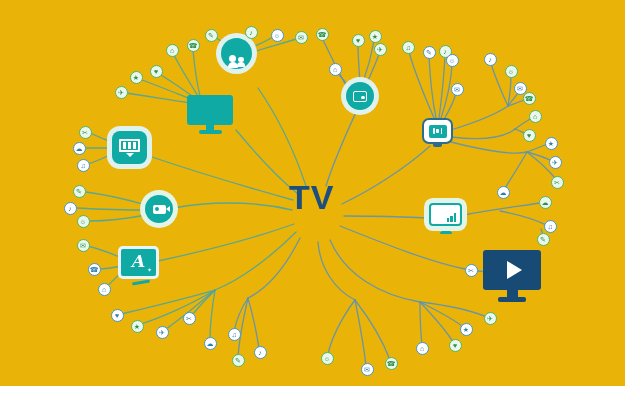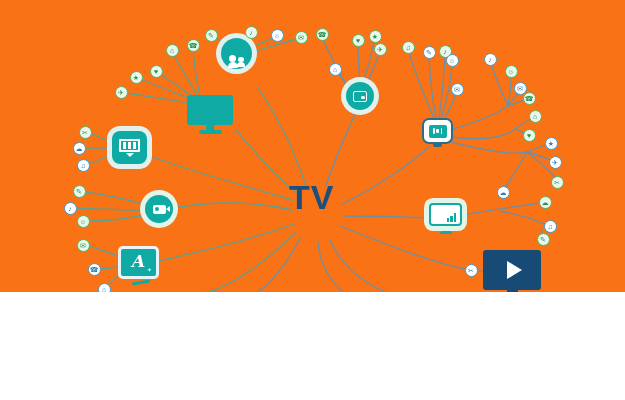--- a/index.html
+++ b/index.html
@@ -1,16 +1,16 @@
 <!DOCTYPE html>
 <html style="--teal: #10aaa4; --navy: #174b76; --text-navy: #1c4e7e; --line-teal: #4aa5a3; --line-blue: #5b94b6; --green-ring: #52b45f; --green-fill: #e9f7ec; --green-glyph: #2f8f4e; --blue-ring: #4596c6; --blue-glyph: #2e7fae; --halo: #dff2ef; --halo-green: #e2f5e8; --chat-border: #2b6d8f;"><head>
 <meta charset="utf-8">
 <style>
   html,body{margin:0;padding:0;background:#fff;}
-  #stage{position:relative;width:625px;height:292px;background:#f97316;overflow:hidden;
+  #stage{position:relative;width:625px;height:386px;background:#eab308;overflow:hidden;
          font-family:"Liberation Sans",sans-serif;}
   #net{position:absolute;left:0;top:0;width:625px;height:400px;}
 
   
   .node{position:absolute;width:13px;height:13px;border-radius:50%;box-sizing:border-box;
         font-size:7px;line-height:11px;text-align:center;user-select:none;}
   .node.g{background:var(--green-fill);border:1.5px solid var(--green-ring);color:var(--green-glyph);}
   .node.b{background:#ffffff;border:1.5px solid var(--blue-ring);color:var(--blue-glyph);}
 
   

